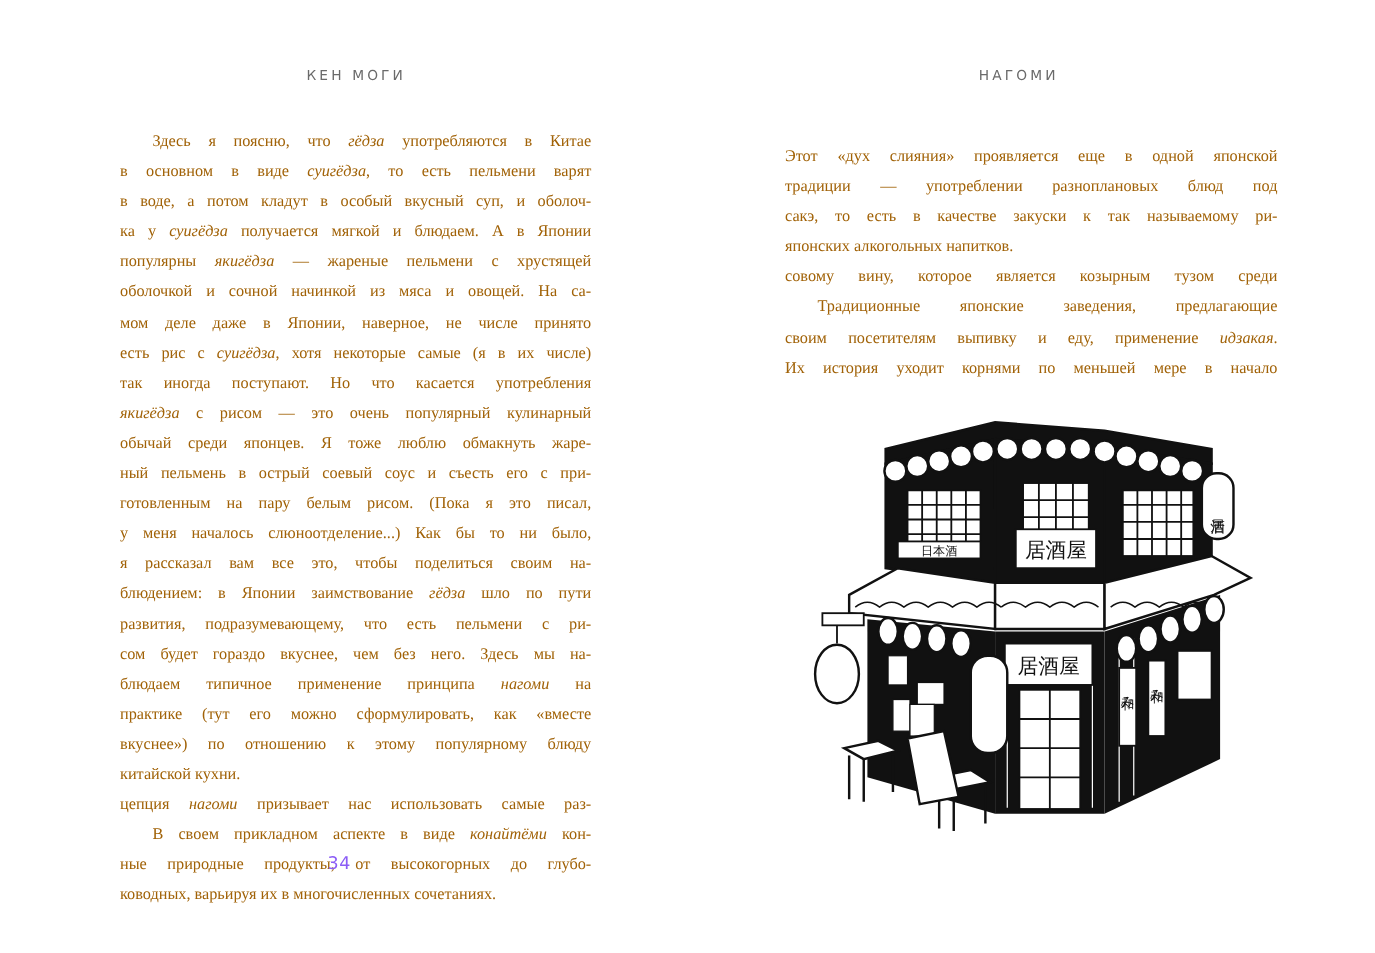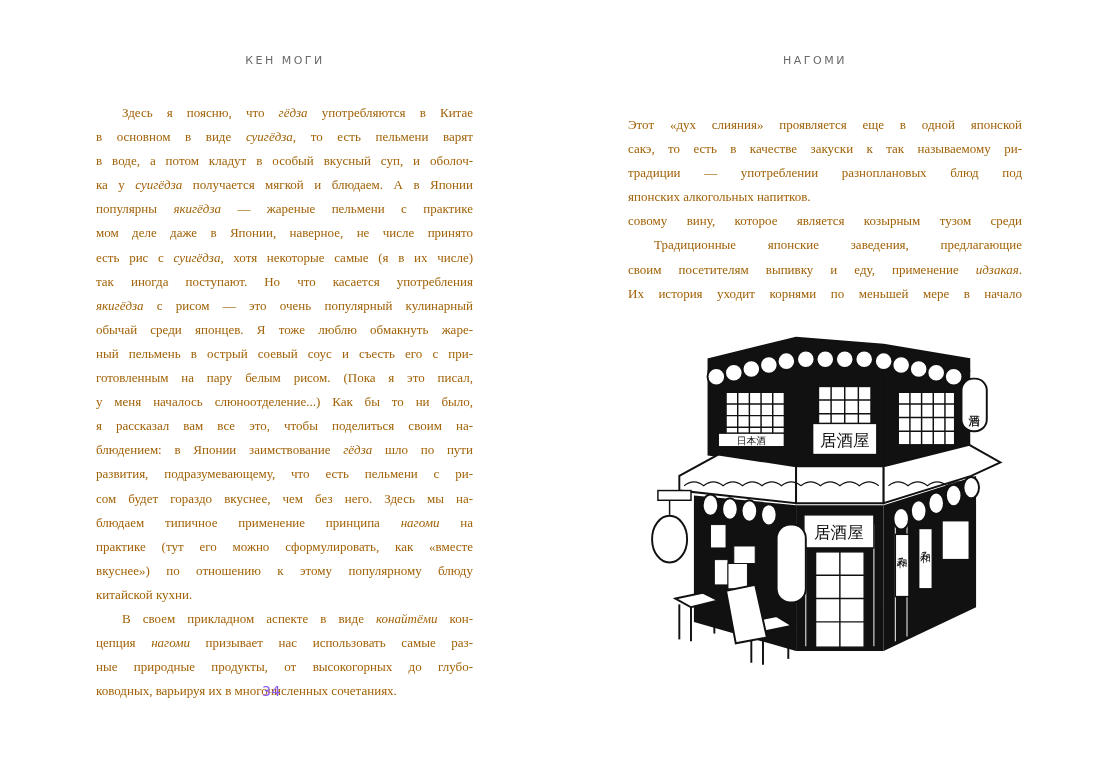--- a/index.html
+++ b/index.html
@@ -28,51 +28,52 @@
 </head>
 <body>
 
 <div class="page left">
   <div class="running-head">КЕН МОГИ</div>
   <div class="text" id="left-text">
       <span class="line indent"><span>Здесь я поясню, что </span><em>гёдза</em><span> употребляются в Китае</span></span>
       <span class="line"><span>в основном в виде </span><em>суигёдза</em><span>, то есть пельмени варят</span></span>
       <span class="line"><span>в воде, а потом кладут в особый вкусный суп, и оболоч-</span></span>
       <span class="line"><span>ка у </span><em>суигёдза</em><span> получается мягкой и блюдаем. А в Японии</span></span>
-      <span class="line"><span>популярны </span><em>якигёдза</em><span> — жареные пельмени с практике</span></span>
+      <span class="line"><span>популярны </span><em>якигёдза</em><span> — жареные пельмени с хрустящей</span></span>
+      <span class="line"><span>оболочкой и сочной начинкой из мяса и овощей. На са-</span></span>
       <span class="line"><span>мом деле даже в Японии, наверное, не числе принято</span></span>
       <span class="line"><span>есть рис с </span><em>суигёдза</em><span>, хотя некоторые самые (я в их числе)</span></span>
       <span class="line"><span>так иногда поступают. Но что касается употребления</span></span>
       <span class="line"><em>якигёдза</em><span> с рисом — это очень популярный кулинарный</span></span>
       <span class="line"><span>обычай среди японцев. Я тоже люблю обмакнуть жаре-</span></span>
       <span class="line"><span>ный пельмень в острый соевый соус и съесть его с при-</span></span>
       <span class="line"><span>готовленным на пару белым рисом. (Пока я это писал,</span></span>
       <span class="line"><span>у меня началось слюноотделение...) Как бы то ни было,</span></span>
       <span class="line"><span>я рассказал вам все это, чтобы поделиться своим на-</span></span>
       <span class="line"><span>блюдением: в Японии заимствование </span><em>гёдза</em><span> шло по пути</span></span>
       <span class="line"><span>развития, подразумевающему, что есть пельмени с ри-</span></span>
       <span class="line"><span>сом будет гораздо вкуснее, чем без него. Здесь мы на-</span></span>
       <span class="line"><span>блюдаем типичное применение принципа </span><em>нагоми</em><span> на</span></span>
       <span class="line"><span>практике (тут его можно сформулировать, как «вместе</span></span>
       <span class="line"><span>вкуснее») по отношению к этому популярному блюду</span></span>
       <span class="line last"><span>китайской кухни.</span></span>
+      <span class="line"><span>цепция </span><em>нагоми</em><span> призывает нас использовать самые раз-</span></span>
       <span class="line indent"><span>В своем прикладном аспекте в виде </span><em>конайтёми</em><span> кон-</span></span>
-      <span class="line"><span>цепция </span><em>нагоми</em><span> призывает нас использовать самые раз-</span></span>
       <span class="line"><span>ные природные продукты, от высокогорных до глубо-</span></span>
       <span class="line last"><span>ководных, варьируя их в многочисленных сочетаниях.</span></span>
     </div>
   <div class="folio">34</div>
 </div>
 
 <div class="page right">
   <div class="running-head">НАГОМИ</div>
   <div class="text" id="right-text">
       <span class="line"><span>Этот «дух слияния» проявляется еще в одной японской</span></span>
+      <span class="line"><span>традиции — употреблении разноплановых блюд под</span></span>
       <span class="line"><span>сакэ, то есть в качестве закуски к так называемому ри-</span></span>
-      <span class="line"><span>традиции — употреблении разноплановых блюд под</span></span>
       <span class="line last"><span>японских алкогольных напитков.</span></span>
       <span class="line"><span>совому вину, которое является козырным тузом среди</span></span>
       <span class="line indent"><span>Традиционные японские заведения, предлагающие</span></span>
       <span class="line"><span>своим посетителям выпивку и еду, применение </span><em>идзакая</em><span>.</span></span>
       <span class="line"><span>Их история уходит корнями по меньшей мере в начало</span></span>
     </div>
 </div>
 
 <svg class="illustration" viewBox="0 0 400 370" xmlns="http://www.w3.org/2000/svg">
   <g stroke="#111" stroke-width="2" fill="#111">

